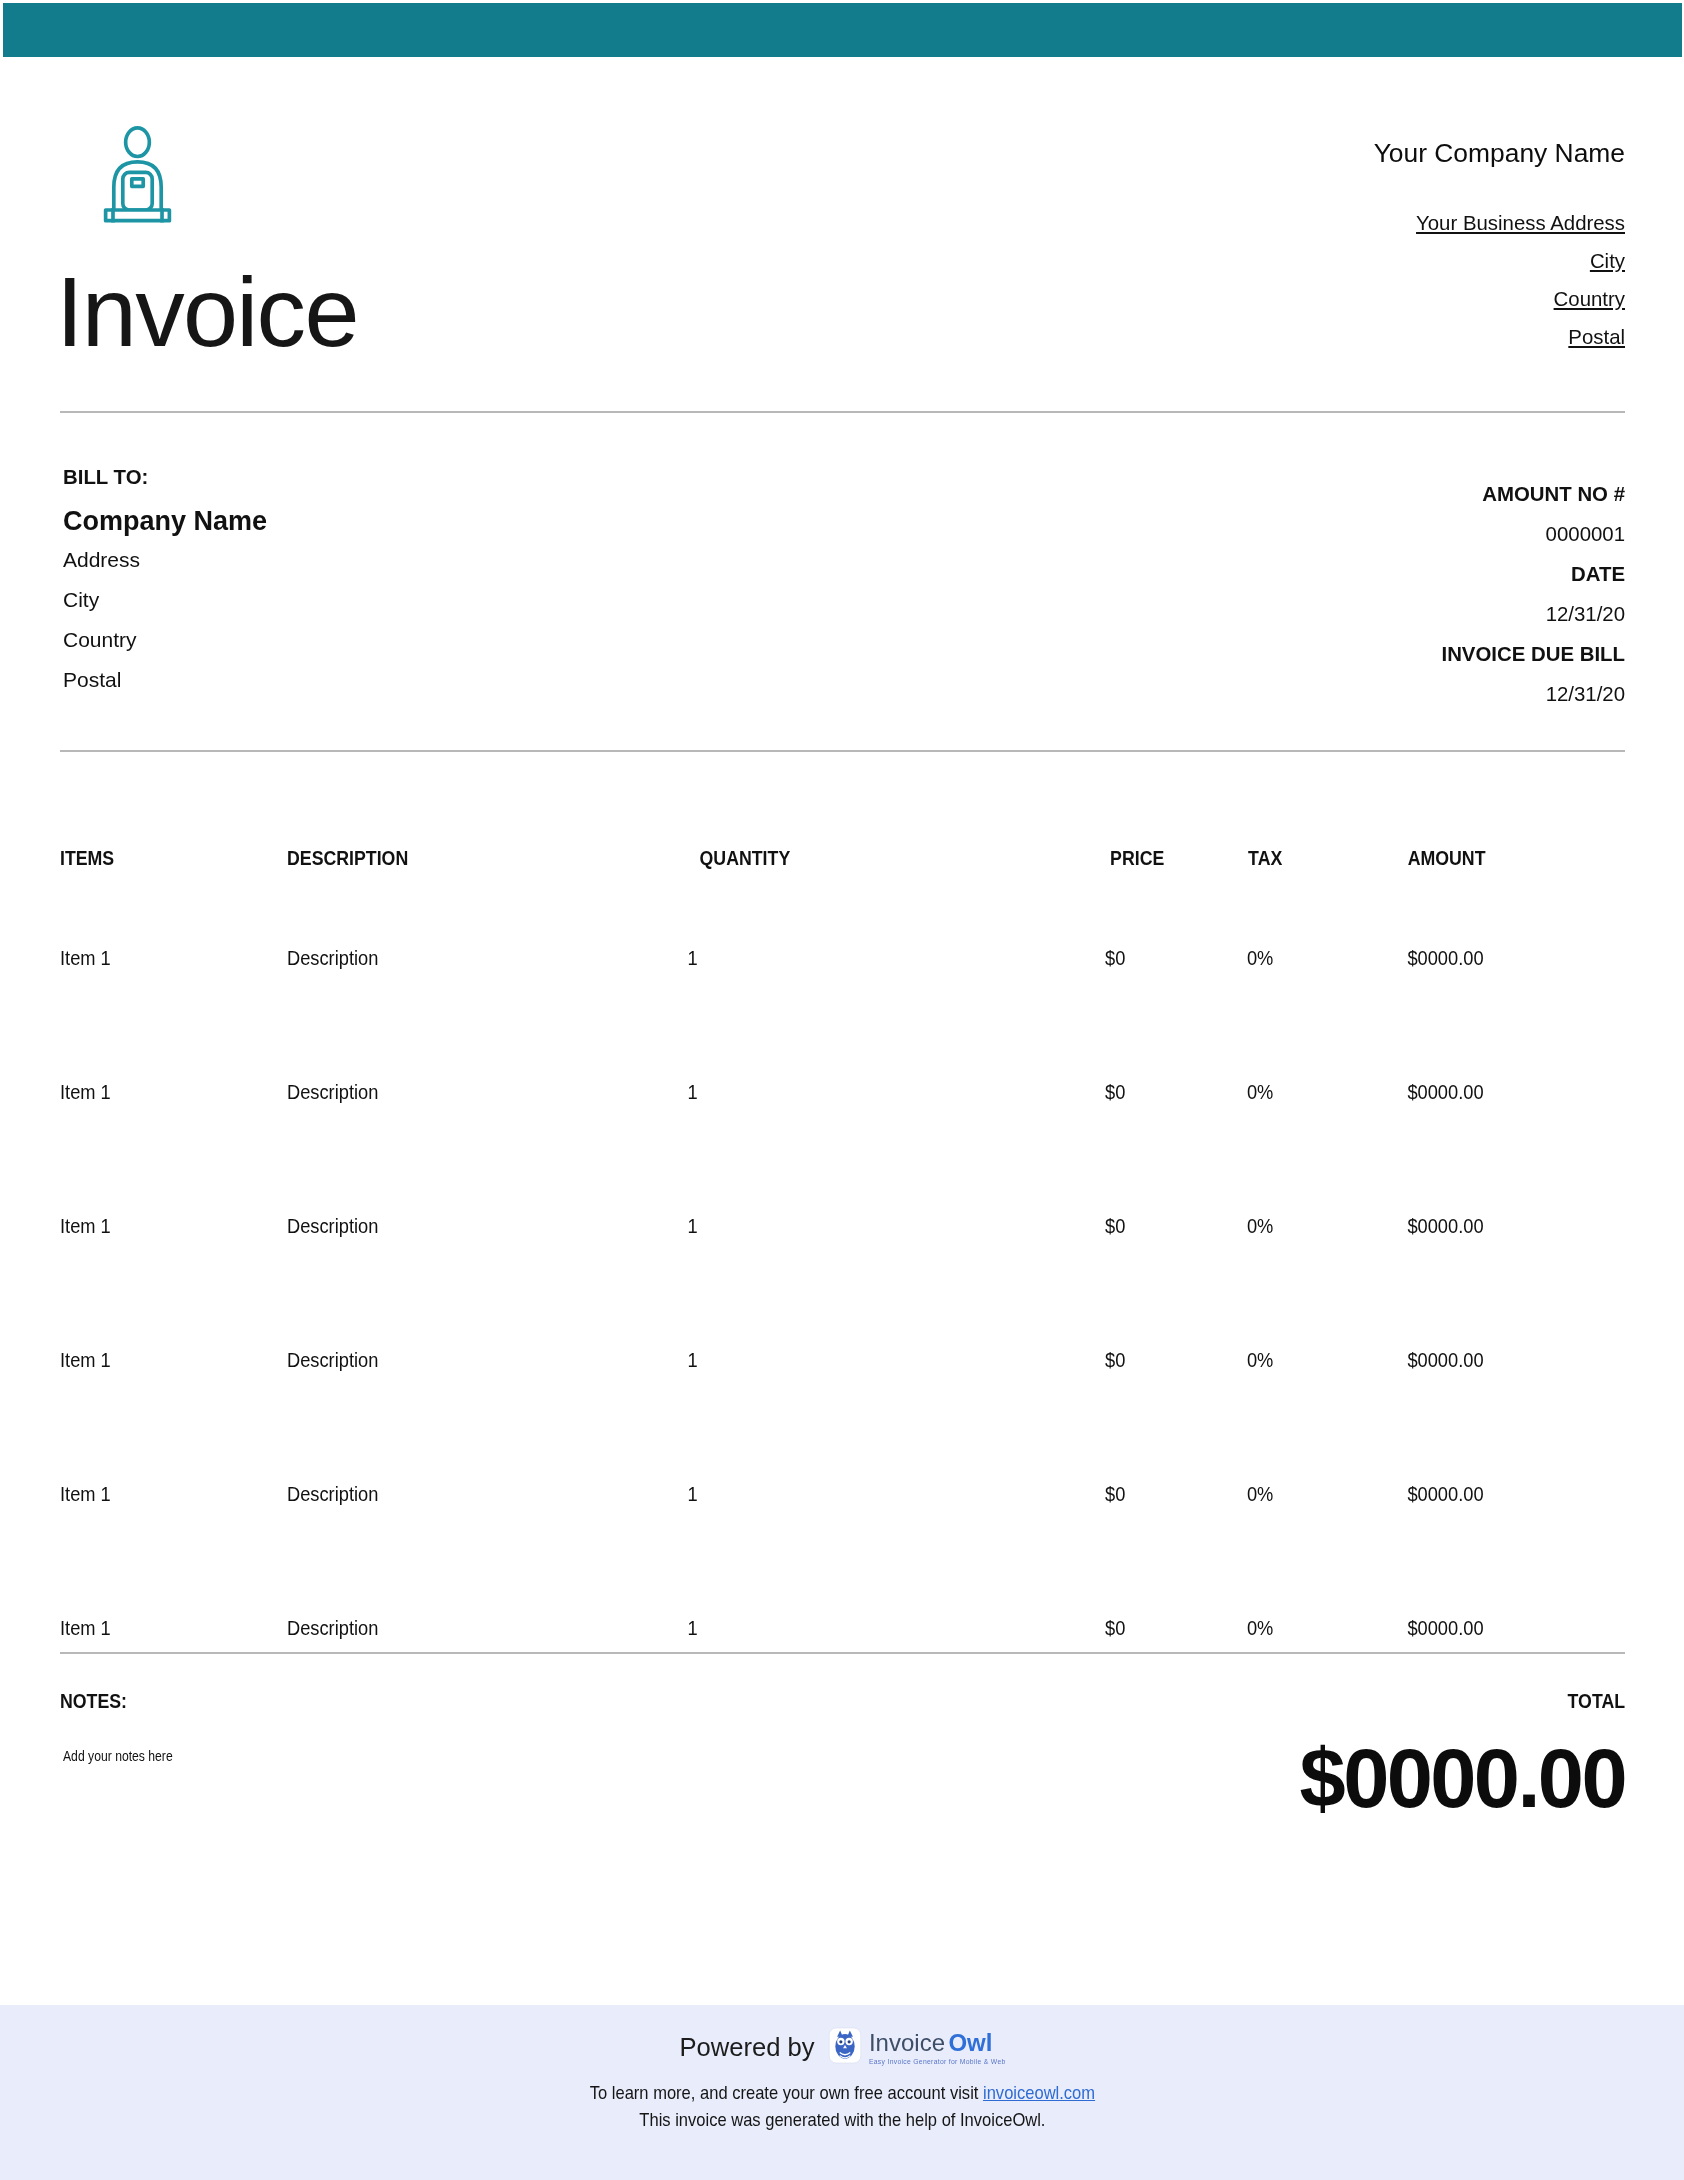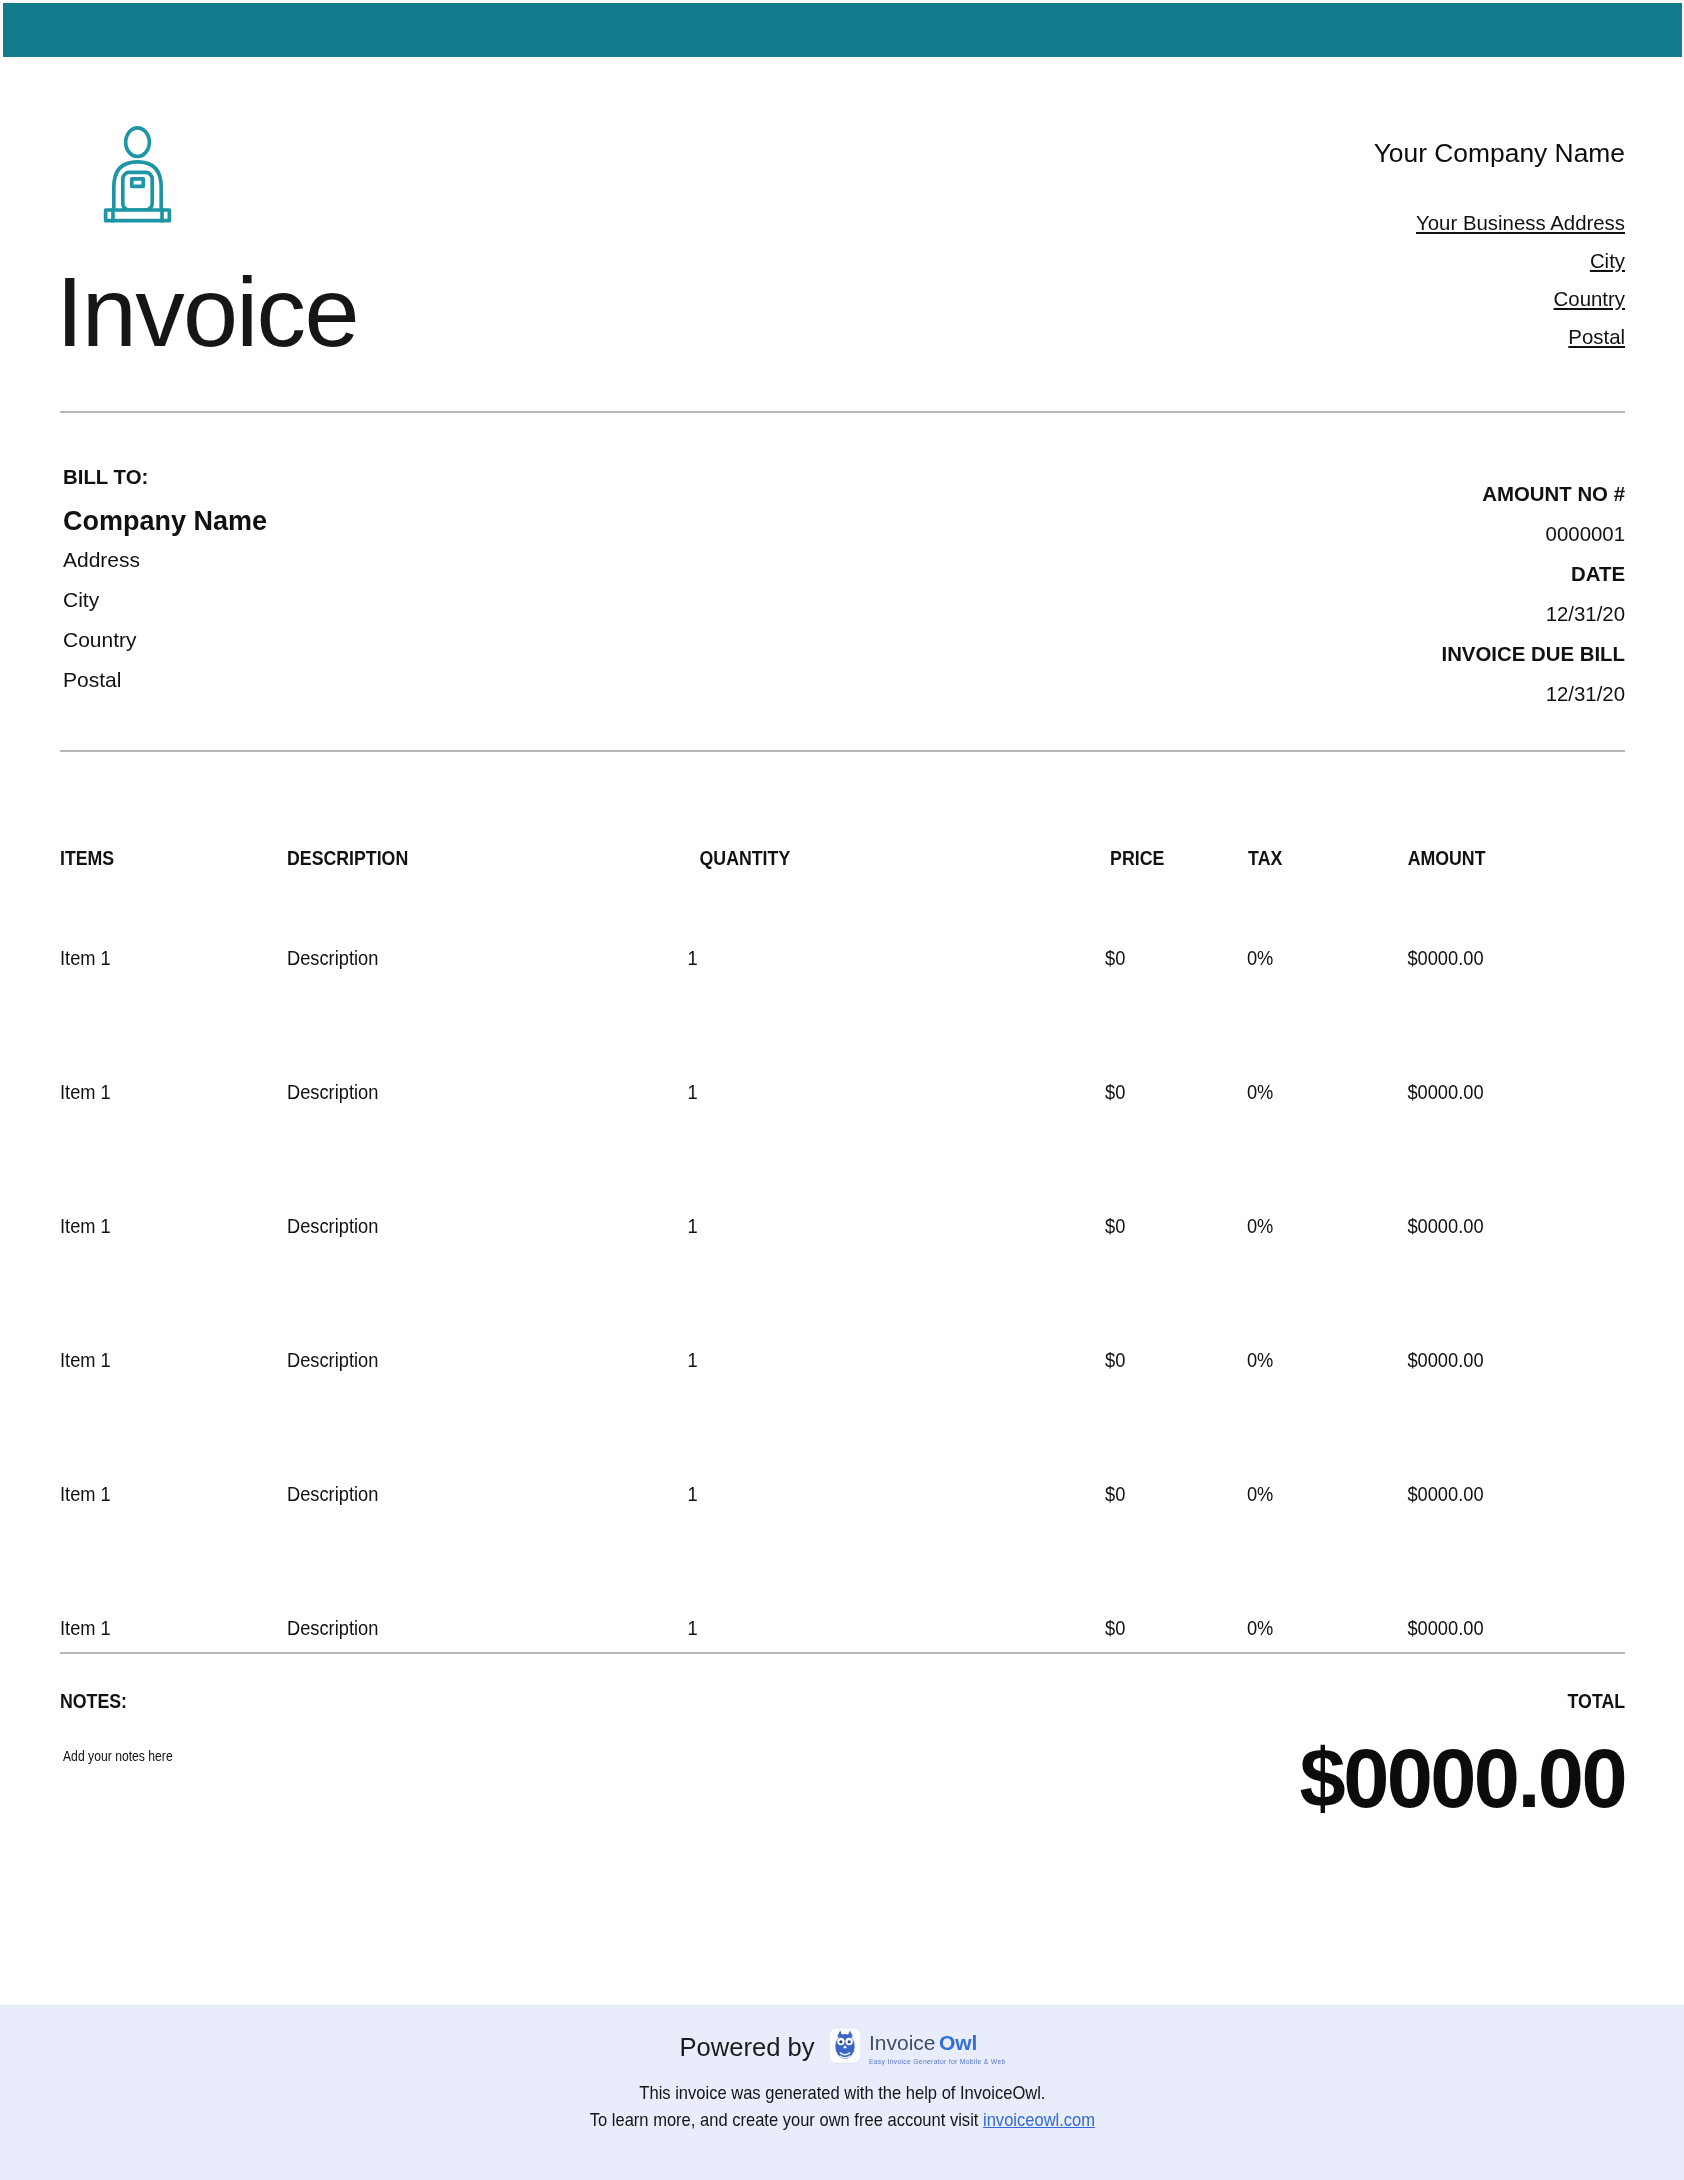--- a/index.html
+++ b/index.html
@@ -76,21 +76,21 @@
 
   
   .footer { position:absolute; left:0; right:0; top:2005px; bottom:0; background:#E9ECFB; }
   .powered {
     display:flex; justify-content:center; align-items:flex-start; gap:13.6px;
     padding-top:22px; height:72px;
   }
   .powered-text { font-size:25.6px; color:#1c1c1c; line-height:41px; }
   .logo-group { display:flex; align-items:flex-start; gap:6.8px; }
   .logo-texts { display:flex; flex-direction:column; margin-top:3.4px; }
-  .logo-word { font-size:21px; line-height:25.6px; white-space:nowrap; }
+  .logo-word { font-size:24px; line-height:25.6px; white-space:nowrap; }
   .logo-word .w1 { color:#3D4E68; font-weight:500; }
   .logo-word .w2 { color:#2F6FD8; font-weight:bold; margin-left:3.4px; }
   .logo-tagline { font-size:6.8px; color:#5a77c9; letter-spacing:0.3px; margin-top:1.7px; white-space:nowrap; }
 
   .fline { text-align:center; font-size:19px; color:#151515; }
   .fline1 { margin-top:5.1px; }
   .fline2 { margin-top:5.1px; }
   .flink { color:#2E6BD3; text-decoration:underline; }
 </style>
 </head>
@@ -230,18 +230,18 @@
           <path d="M13 32.5 q6 5 12 0" stroke="#ffffff" stroke-width="1.4" fill="none"></path>
         </svg>
         <div class="logo-texts">
           <div class="logo-word">
             <span class="w1">Invoice</span><span class="w2">Owl</span>
           </div>
           <div class="logo-tagline">Easy Invoice Generator for Mobile &amp; Web</div>
         </div>
       </div>
     </div>
+    <div class="fline fline2"><span class="cx ox-c"><span>To learn more, and create your own free account visit</span> <a href="#" class="flink">invoiceowl.com</a></span></div>
     <div class="fline fline1"><span class="cx ox-c">This invoice was generated with the help of InvoiceOwl.</span></div>
-    <div class="fline fline2"><span class="cx ox-c"><span>To learn more, and create your own free account visit</span> <a href="#" class="flink">invoiceowl.com</a></span></div>
   </div>
 
 </div>
 
 
 </body></html>

